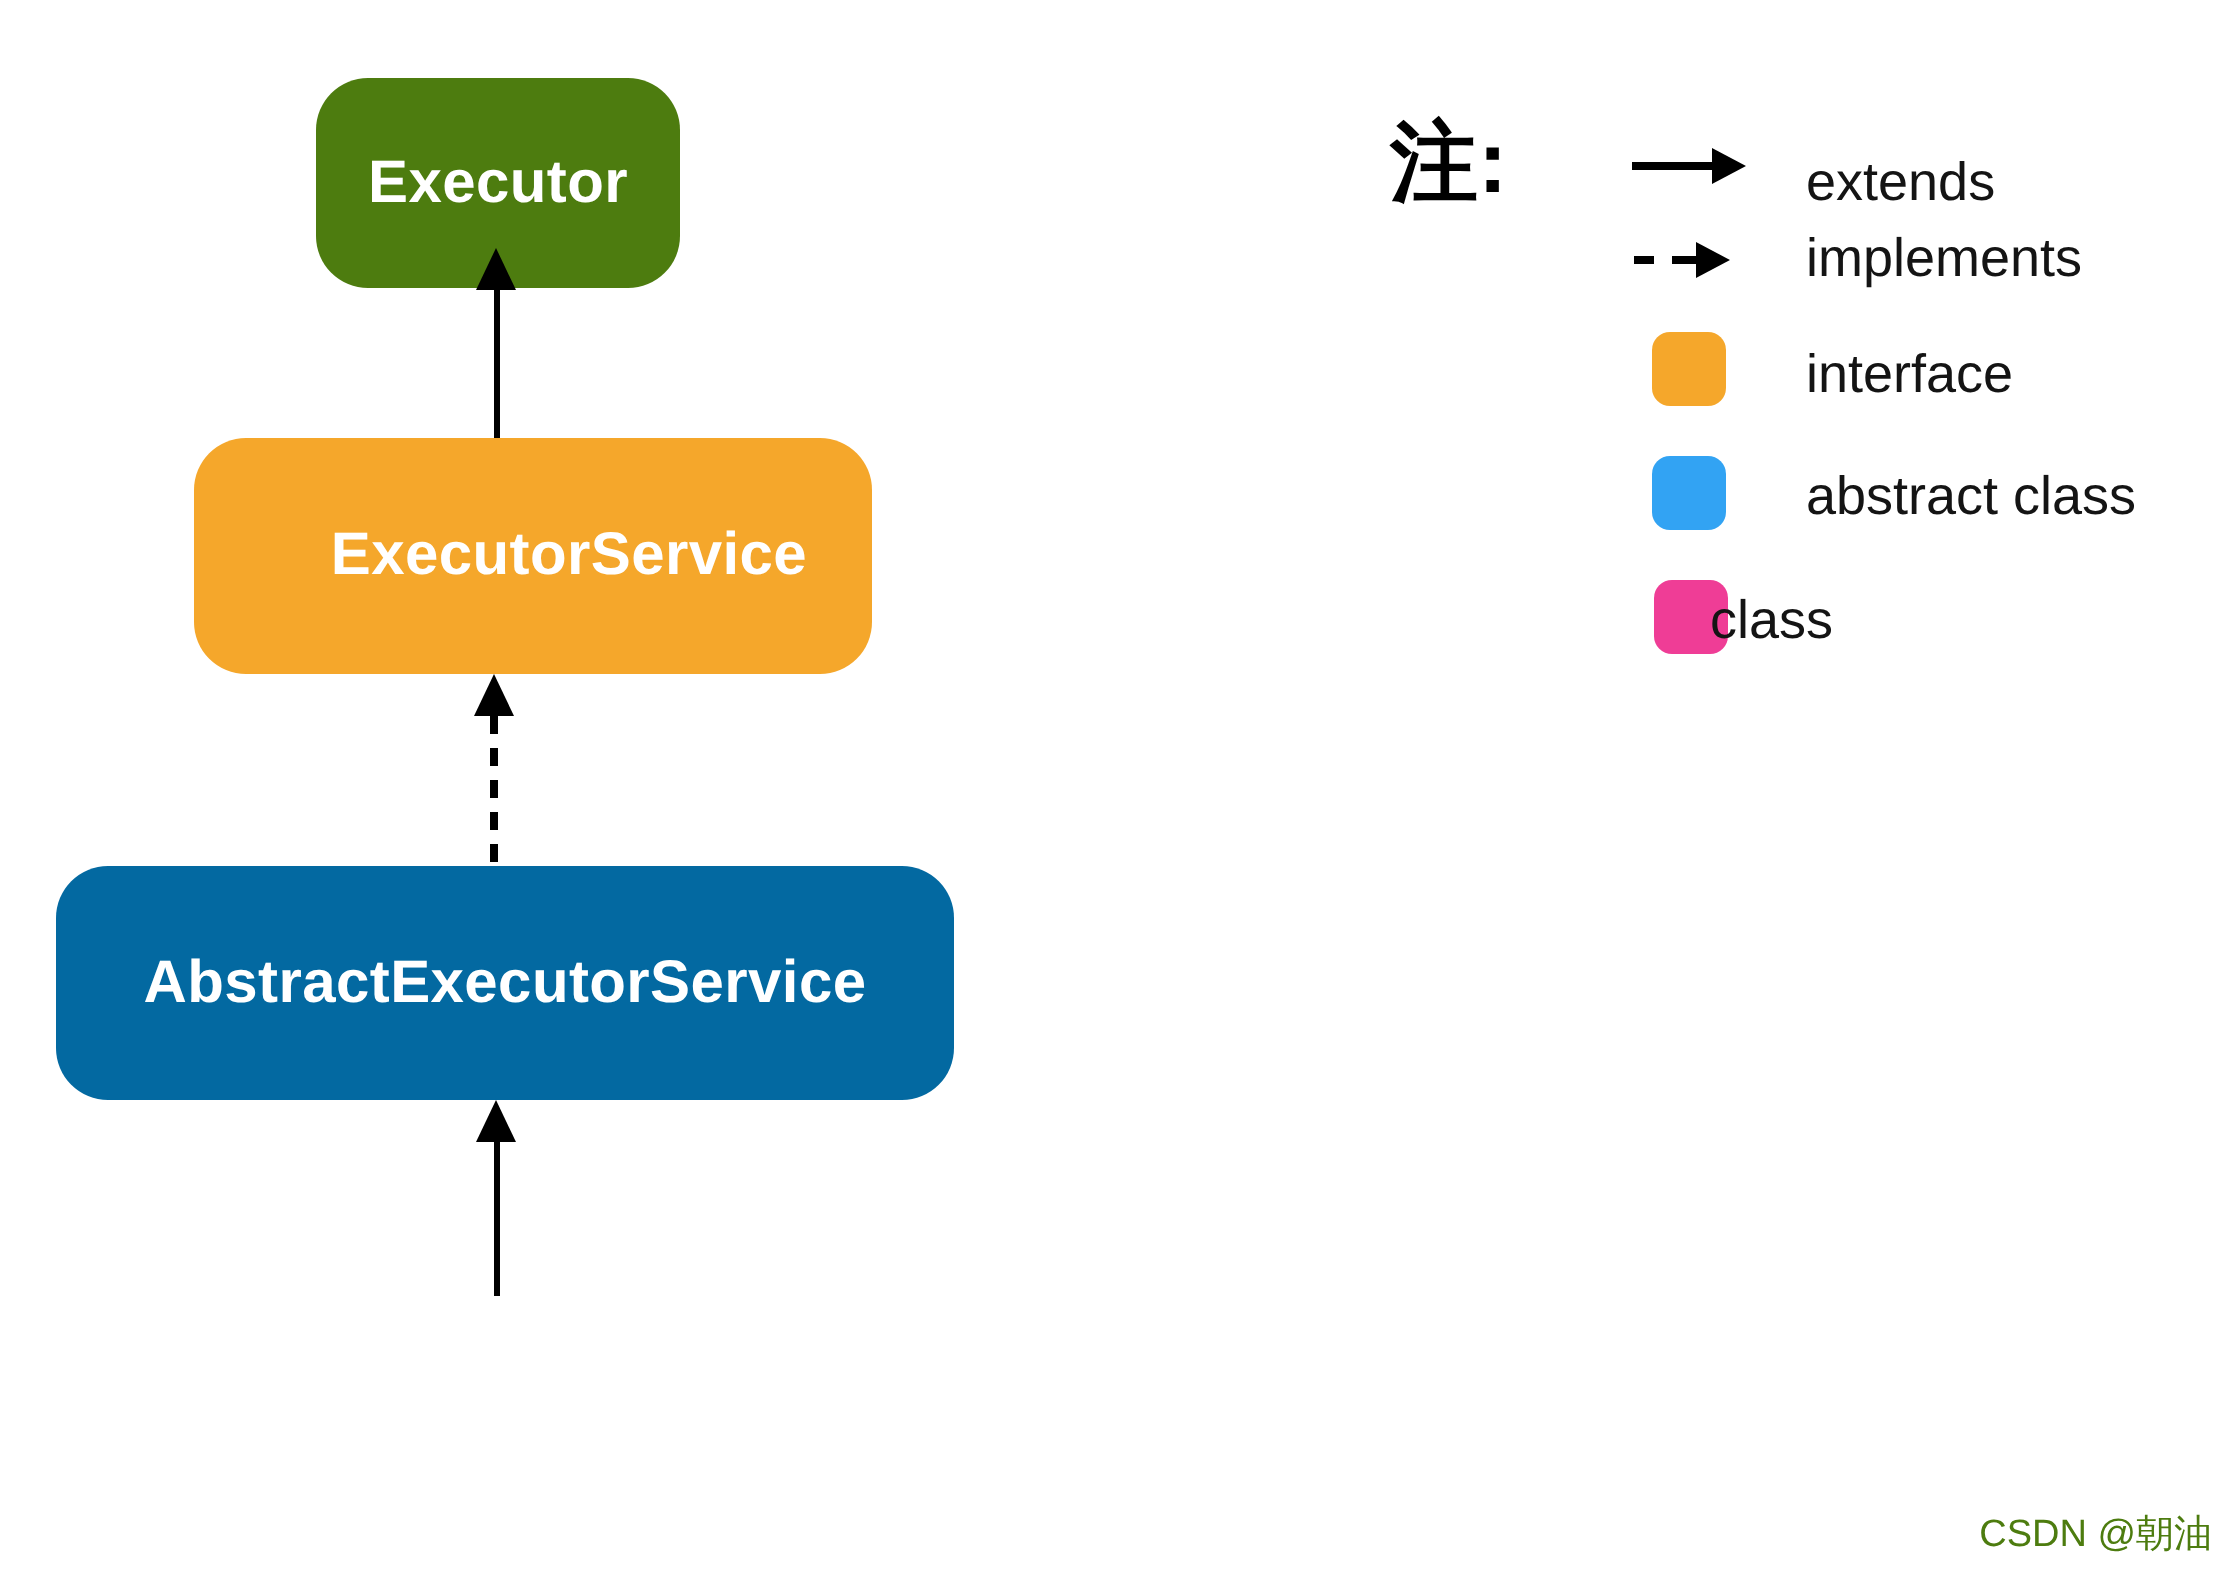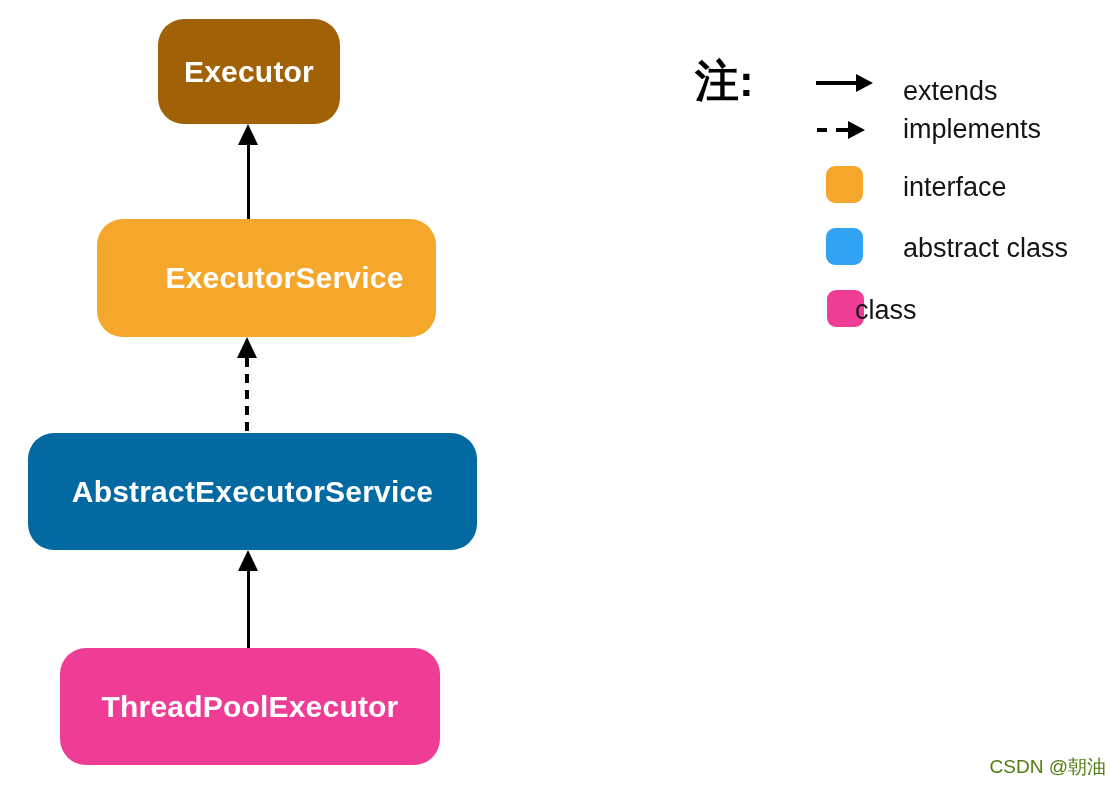--- a/index.html
+++ b/index.html
@@ -71,35 +71,32 @@
   .watermark {
     position:absolute; right:4px; top:754px;
     font-size:19px; color:#4d7c0f;
   }
 </style>
 </head>
 <body>
 
 <div class="canvas">
 
-  <div class="node" id="node-executor" style="background-color: #a16207;">
+  <div class="node" id="node-executor" style="background-color: #4d7c0f; margin-top: 20px;">
     <span>Executor</span>
   </div>
 
   <div class="node" id="node-executor-service" style="background-color: rgb(245, 167, 43);">
     <span>ExecutorService</span>
   </div>
 
   <div class="node" id="node-abstract" style="background-color: #0369a1;">
     <span>AbstractExecutorService</span>
   </div>
 
-  <div class="node" id="node-threadpool" style="background-color: rgb(239, 61, 150);">
-    <span>ThreadPoolExecutor</span>
-  </div>
 
   <div class="varrow" id="edge-execsvc-exec">
     <div class="head"></div>
     <div class="shaft-solid"></div>
   </div>
 
   <div class="varrow" id="edge-abs-execsvc">
     <div class="head"></div>
     <div class="shaft-dashed"></div>
   </div>

